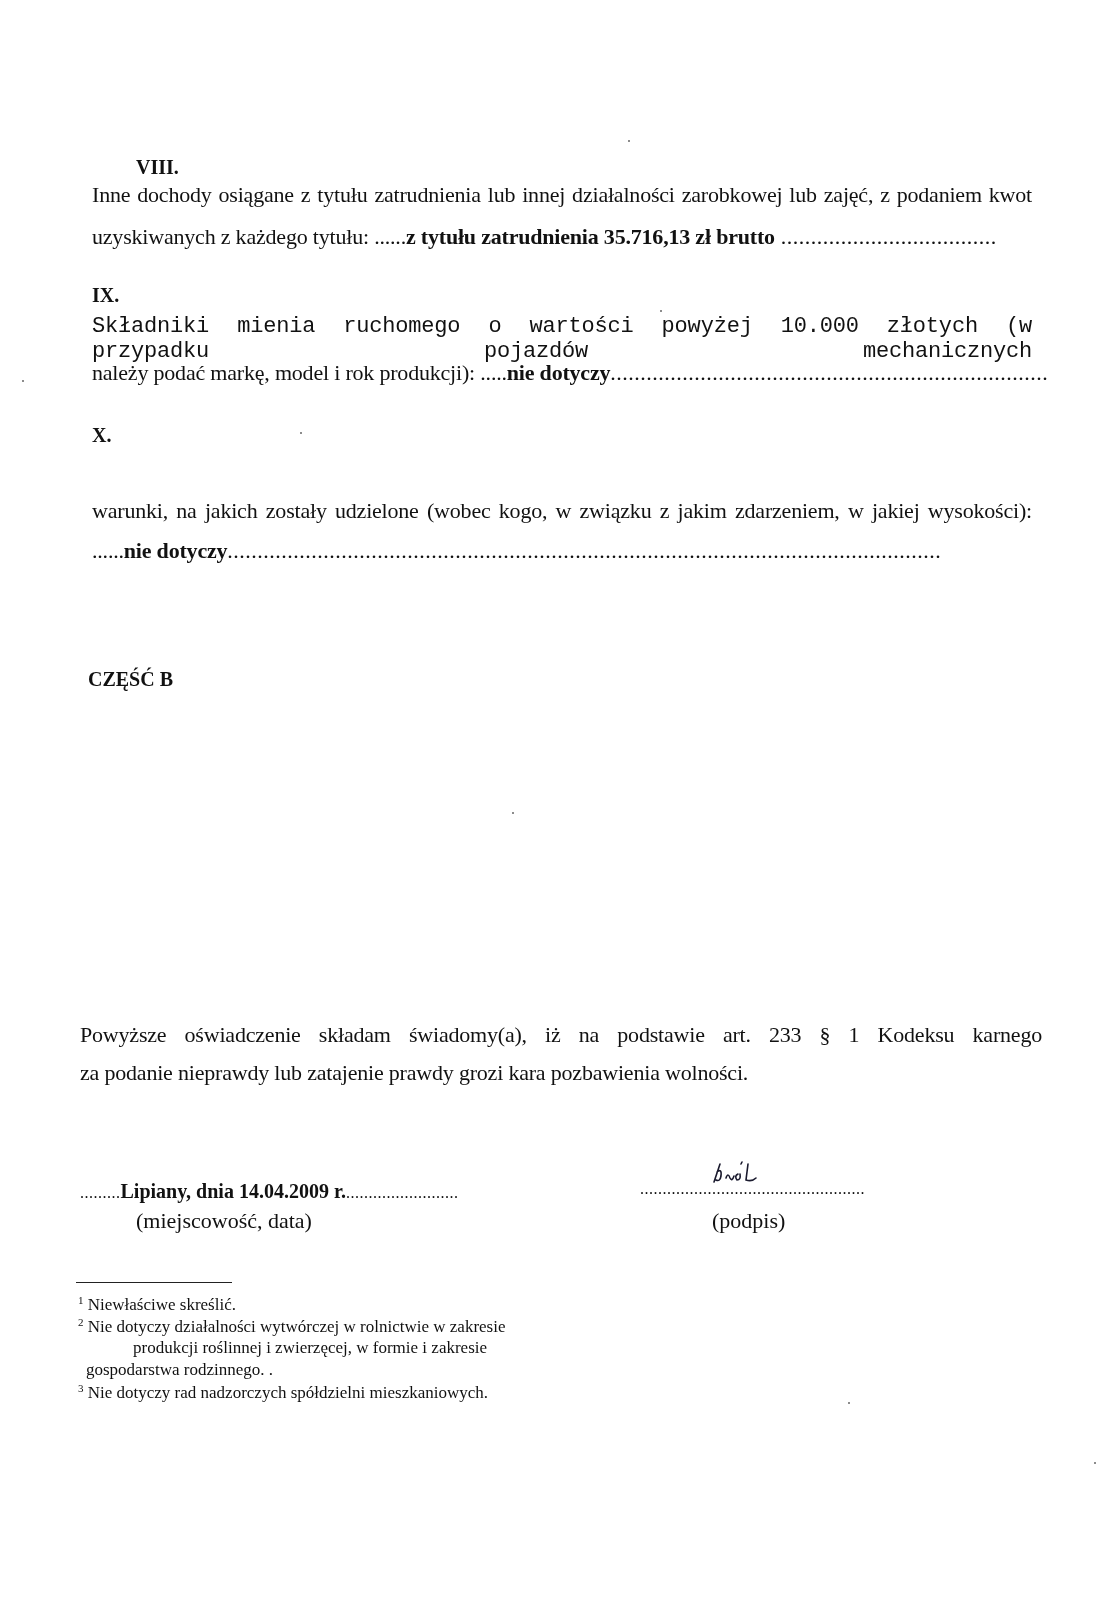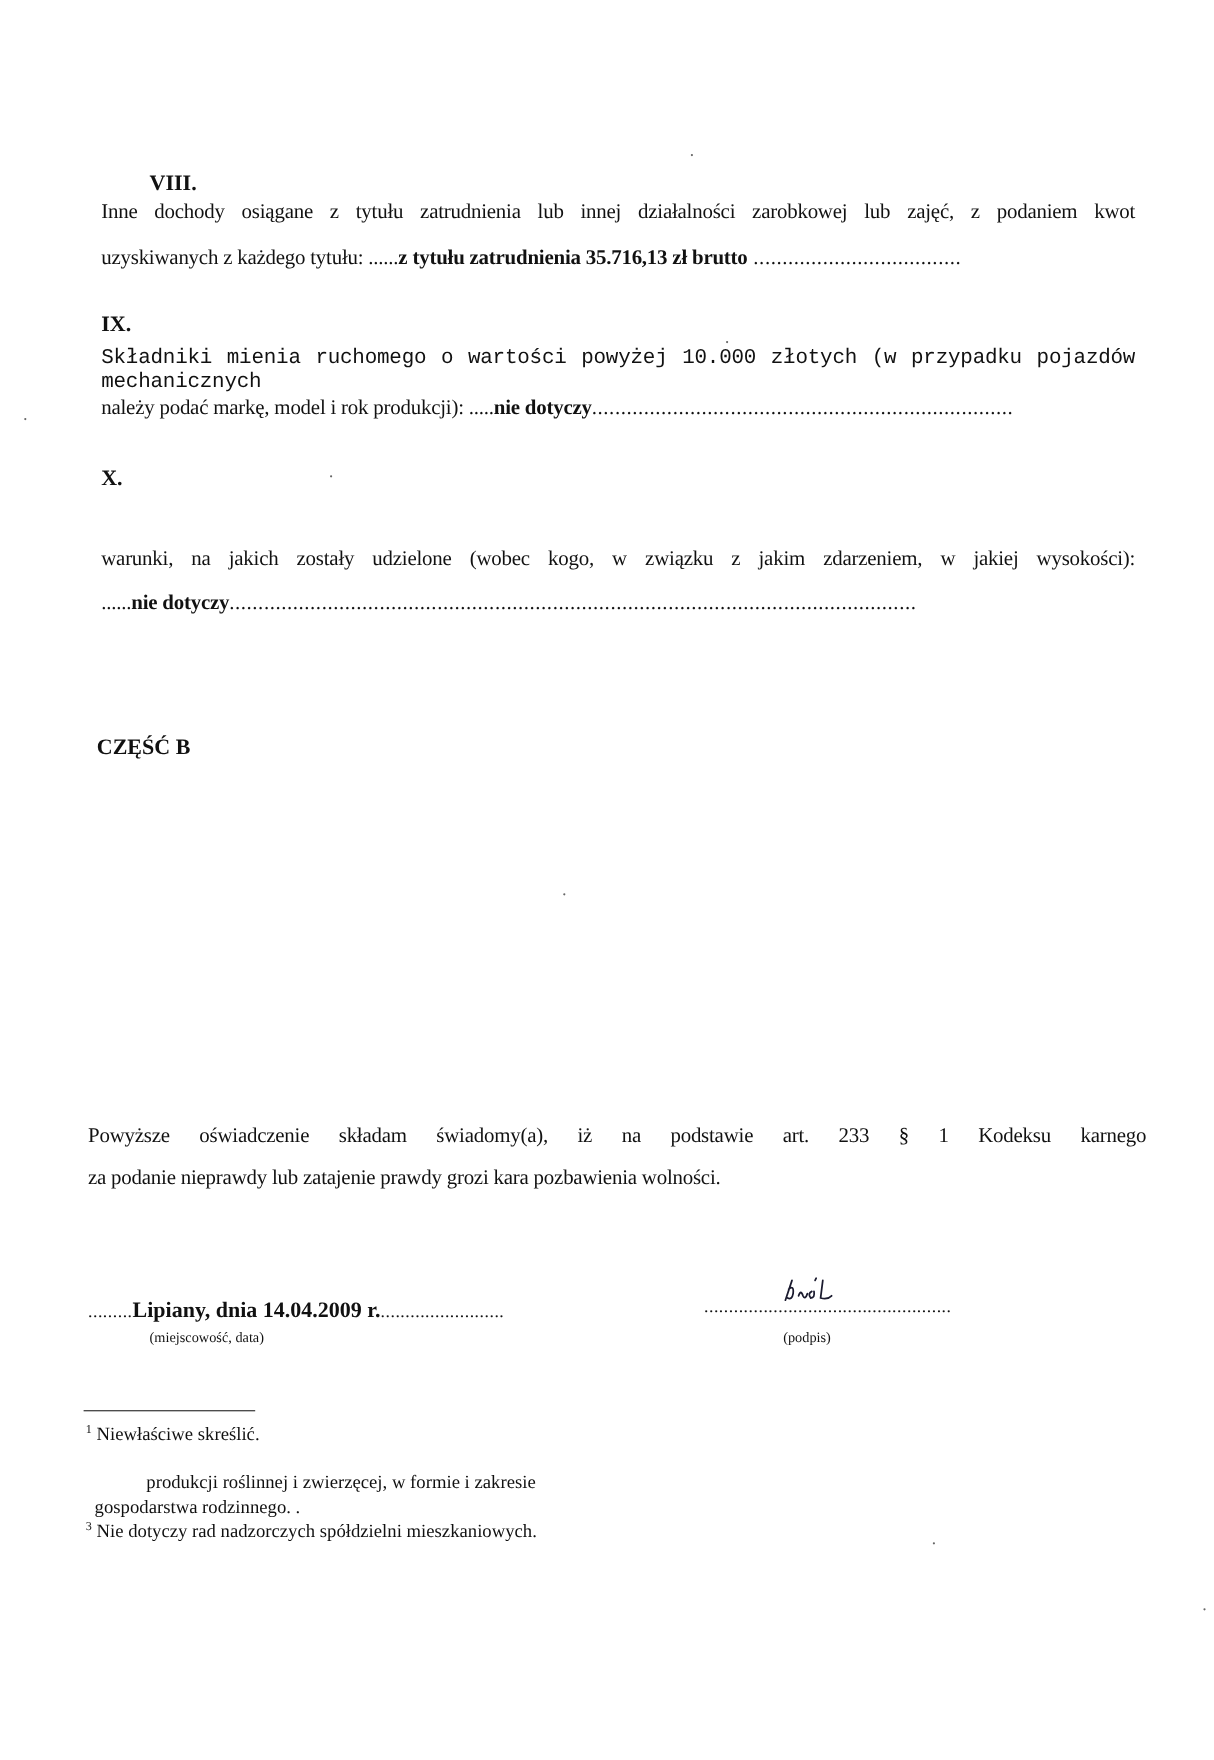--- a/index.html
+++ b/index.html
@@ -4,25 +4,25 @@
   <style>
     html, body { margin: 0; padding: 0; background: #ffffff; }
     body {
       width: 1104px; height: 1600px; position: relative; overflow: hidden;
       font-family: "Liberation Serif", "DejaVu Serif", serif;
       color: #111111;
     }
     .page { position: absolute; left: 0; top: 0; width: 1104px; height: 1600px; background: #fff; }
     .abs { position: absolute; white-space: nowrap; }
     .heading { font-weight: bold; font-size: 20px; }
-    .body-line { font-size: 19px; letter-spacing: -0.2px; }
+    .body-line { font-size: 22px; letter-spacing: -0.2px; }
     .justify { text-align: justify; text-align-last: justify; white-space: normal; }
     b { font-weight: bold; }
     .dots { letter-spacing: 0.5px; }
-    .caption { font-size: 13px; }
+    .caption { font-size: 22px; }
     .fn { font-size: 17px; }
     .fn sup { font-size: 11px; vertical-align: 6px; }
     .sep { position: absolute; height: 1px; background: #222; }
     .speck { position: absolute; width: 2px; height: 2px; background: #666; border-radius: 1px; }
     .sig { position: absolute; }
   </style>
 </head>
 <body>
 
 <div class="page">
@@ -60,20 +60,24 @@
   </svg>
   <div class="abs dots" style="left:640px; top:1180px; font-size:16px;">..................................................</div>
   <div class="abs caption" style="left:712px; top:1208px;">(podpis)</div>
 
   <div class="sep" style="left:76px; top:1282px; width:156px;"></div>
 
   <div class="abs fn" style="left:78px; top:1294px;">
     <sup>1</sup>
     <span>Niewłaściwe skreślić.</span>
   </div>
+  <div class="abs fn" style="left:78px; top:1316px;">
+    <sup>2</sup>
+    <span>Nie dotyczy działalności wytwórczej w rolnictwie w zakresie</span>
+  </div>
   <div class="abs fn" style="left:86px; top:1338px;margin-left:47px;">produkcji roślinnej i zwierzęcej, w formie i zakresie</div>
   <div class="abs fn" style="left:86px; top:1360px;">gospodarstwa rodzinnego. .</div>
   <div class="abs fn" style="left:78px; top:1382px;">
     <sup>3</sup>
     <span>Nie dotyczy rad nadzorczych spółdzielni mieszkaniowych.</span>
   </div>
 
   <div class="speck" style="left:628px; top:140px;"></div>
   <div class="speck" style="left:660px; top:310px;"></div>
   <div class="speck" style="left:300px; top:432px;"></div>

